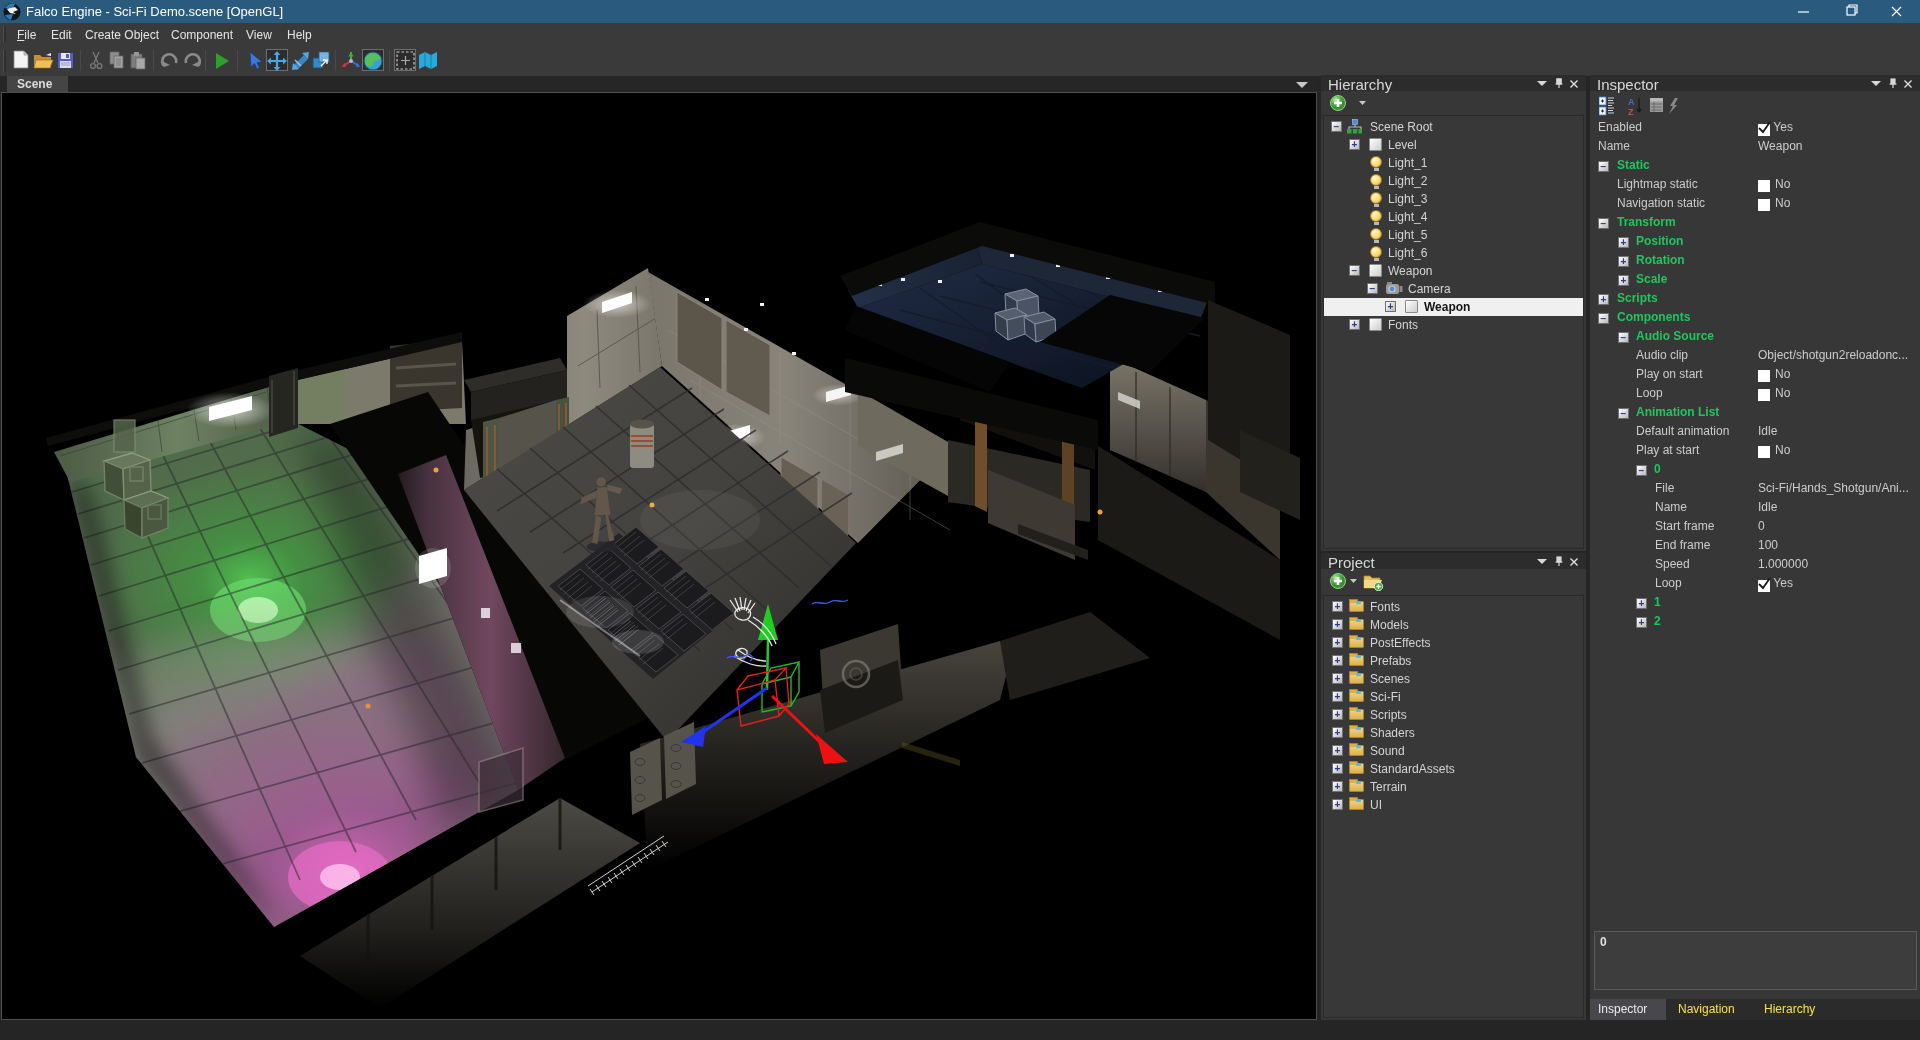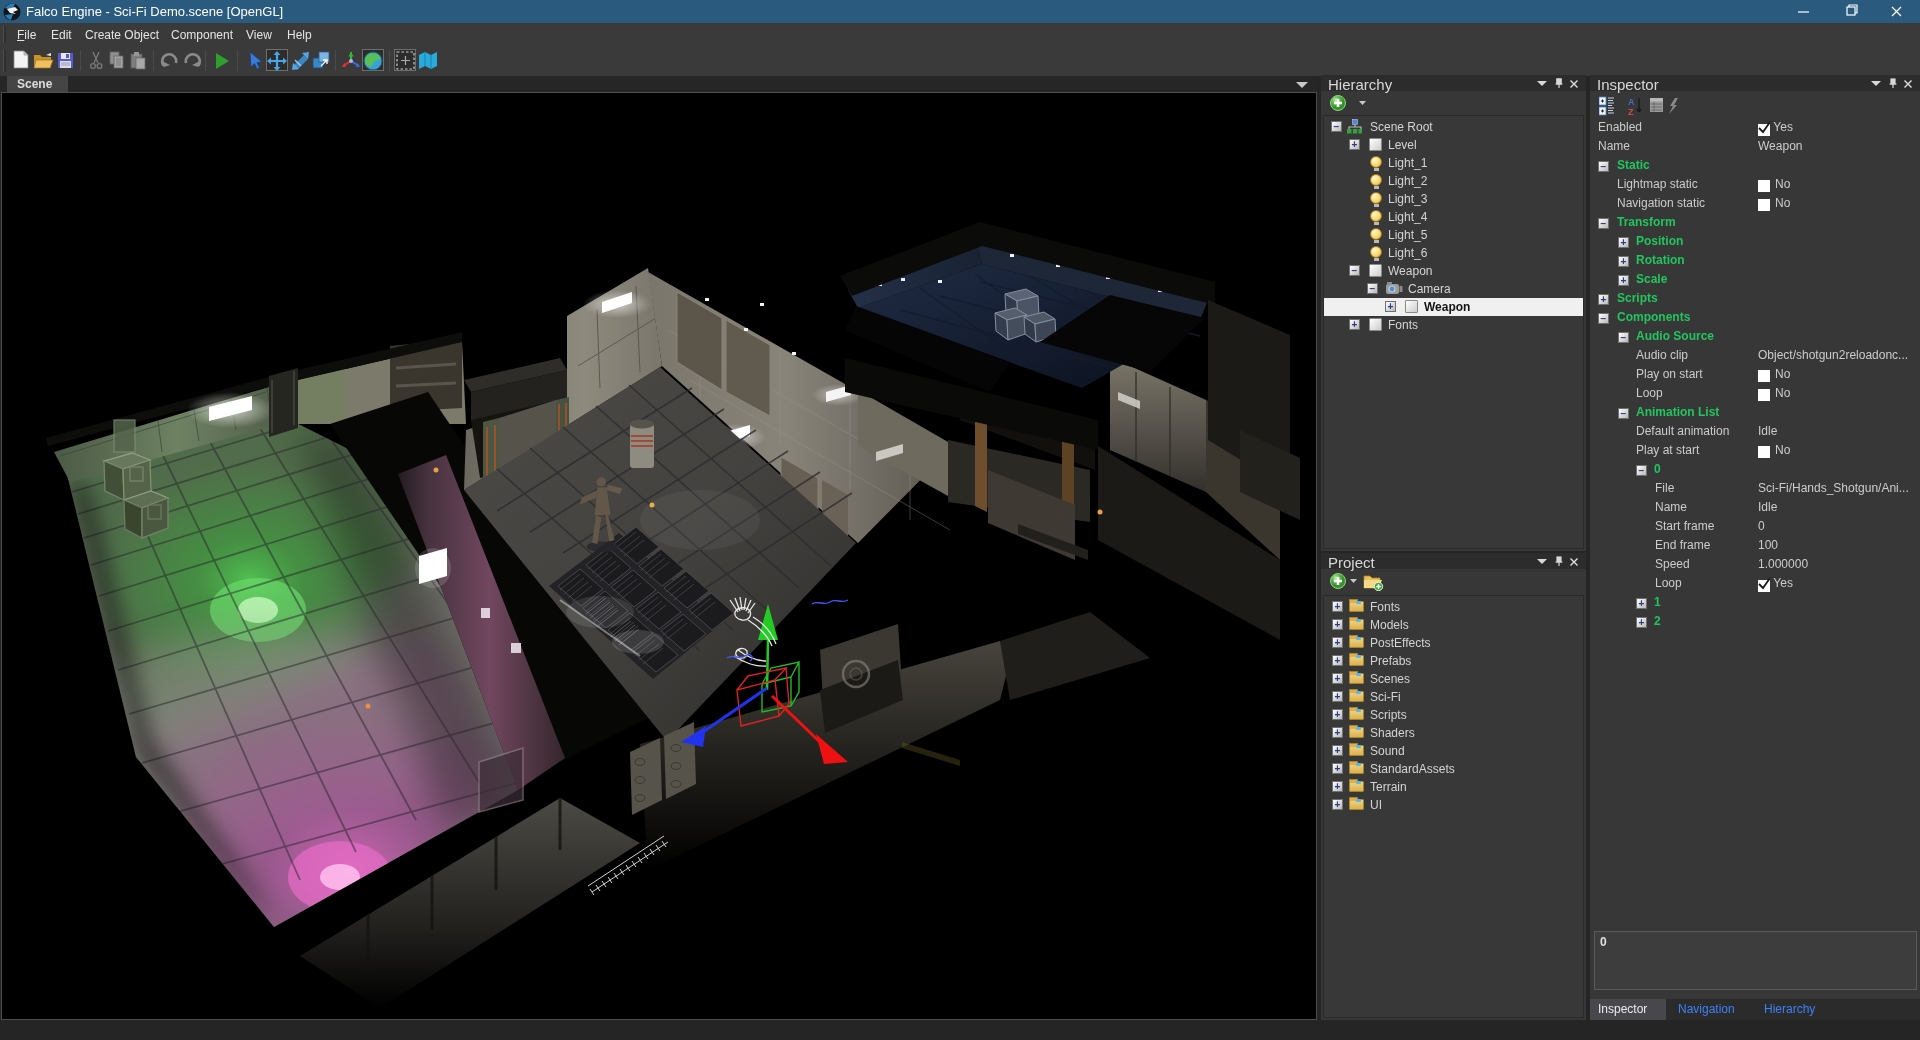--- a/index.html
+++ b/index.html
@@ -38,21 +38,21 @@
 .folder:after { content:''; position:absolute; left:6px; top:-1px; width:5px; height:2.5px; background:#58b8e8; border-radius:1px; }
 
 .irow { position:absolute; height:19px; font-size:12px; color:#cccccc; white-space:nowrap; }
 .irow b { color:#22c55e; }
 .chk { width:12px; height:12px; background:#ffffff; overflow:visible; }
 .chk svg { position:absolute; left:-1px; top:-3px; }
 .chkn { position:absolute; left:0; top:3px; width:12px; height:12px; background:#ffffff; }
 
 #statusbar { left:0; top:1020px; width:1920px; height:20px; background:#3b3b3b; color:#e2e2e2; font-size:12px; }
 #statusbar span { position:absolute; left:8px; top:2px; }
-.btab { position:absolute; font-size:12px; color:#3b82f6; }
+.btab { position:absolute; font-size:12px; color:#fde047; }
 </style>
 </head>
 <body>
 <div id="app">
 
   <div class="abs" id="titlebar">
     <svg class="abs" style="left:3px;top:3px" width="18" height="18" viewBox="0 0 18 18">
       <circle cx="9" cy="9" r="8.5" fill="#10161c"></circle>
       <path d="M2 5 A8.5 8.5 0 0 1 12 1 L9 7 Z" fill="#2e7cb4"></path>
       <path d="M2 12 A8.5 8.5 0 0 0 8 17 L10 11 Z" fill="#2e7cb4"></path>

